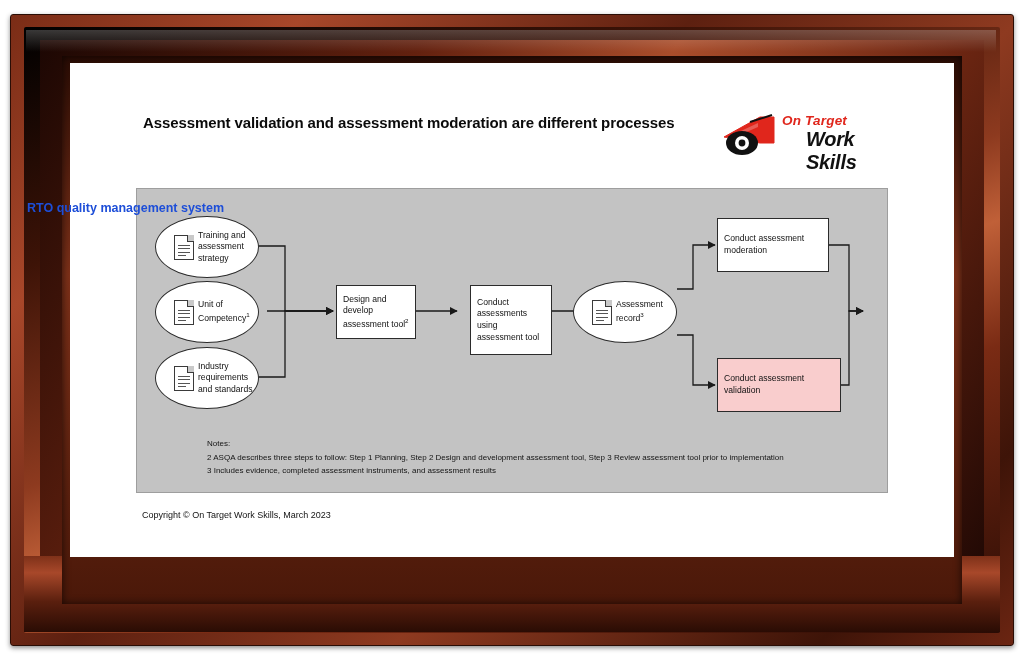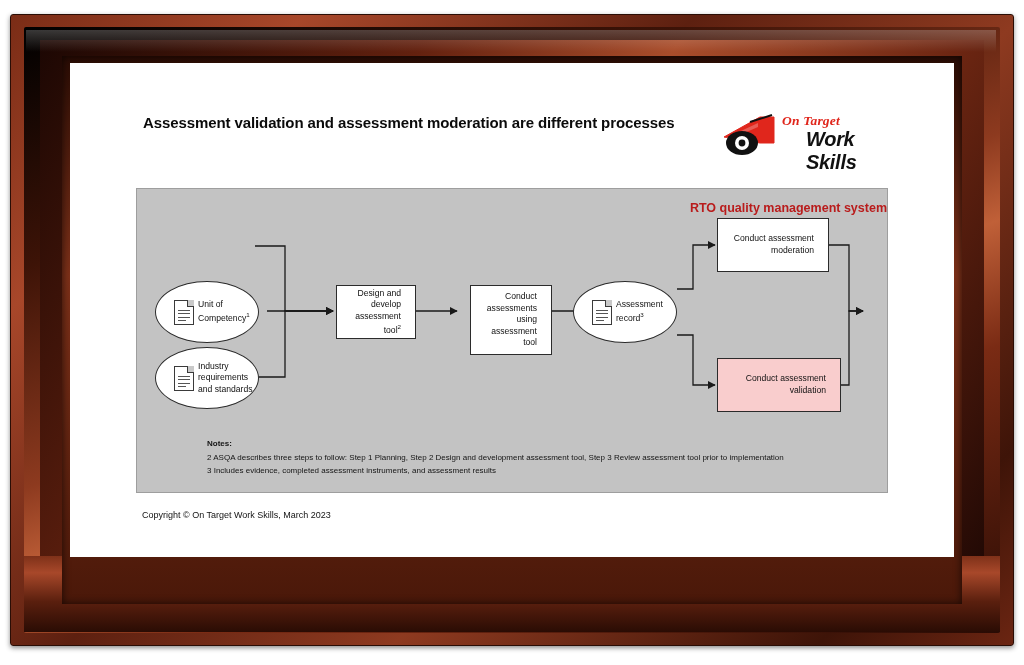--- a/index.html
+++ b/index.html
@@ -92,21 +92,20 @@
     width: 190px; height: 48px;
   }
   .logo-text-top {
     position: absolute;
     left: 62px; top: 0px;
     font-size: 13.5px;
     font-weight: bold;
     font-style: italic;
     color: #e0261c;
     letter-spacing: 0.2px;
-    font-family: Liberation Serif, serif;
   }
   .logo-text-bottom {
     position: absolute;
     left: 58px; top: 15px;
     font-size: 20px;
     font-weight: bold;
     font-style: italic;
     color: #111111;
     letter-spacing: -0.3px;
     margin-left: 28px;
@@ -117,39 +116,39 @@
     position: absolute;
     left: 66px; top: 125px;
     width: 752px; height: 305px;
     background: #c3c3c3;
     border: 1px solid #9e9e9e;
   }
   .panel-title {
     position: absolute;
     left: 0; top: 12px;
     width: 100%;
-    text-align: right;
+    text-align: left;
     font-size: 12.5px;
     font-weight: bold;
-    color: #b91c1c;
+    color: #1d4ed8;
   }
   .panel-title-inner { margin-left: -110px; display: inline-block; }
 
   
   .node {
     position: absolute;
     background: #ffffff;
     border: 1px solid #2b2b2b;
     display: flex;
     align-items: center;
     font-size: 8.6px;
     line-height: 1.35;
     color: #111111;
   }
-  .node.rect { justify-content: center; text-align: right; padding: 0 14px; }
+  .node.rect { justify-content: center; text-align: left; padding: 0 6px; }
   .node.oval { border-radius: 50%; }
   .node .label { display: block; }
   .node.oval .label { margin-left: 4px; }
   .node.pink { background: #f9cdcd; }
 
   
   .doc-icon {
     position: relative;
     flex: 0 0 auto;
     width: 20px; height: 25px;
@@ -180,21 +179,21 @@
 
   
   .notes {
     position: absolute;
     left: 70px; top: 248px;
     width: 670px;
     font-size: 8px;
     line-height: 1.7;
     color: #141414;
   }
-  .notes .nt-head { font-weight: bold; }
+  .notes .nt-head { font-weight: normal; }
 
   .copyright {
     position: absolute;
     left: 72px; top: 447px;
     font-size: 9px;
     color: #131313;
   }
 
   svg.wires { position: absolute; left: 0; top: 0; width: 752px; height: 305px; }
   sup { font-size: 6.2px; vertical-align: super; }
@@ -254,20 +253,31 @@
           <path d="M540,100 L556,100 L556,56 L578,56"></path>
 
           <path d="M540,146 L556,146 L556,196 L578,196"></path>
 
           <path d="M692,56 L712,56 L712,122 L726,122"></path>
 
           <path d="M692,196 L712,196 L712,122 L726,122"></path>
         </g>
       </svg>
 
+      <div class="node oval" style="left:18px; top:27px; width:104px; height:62px;">
+        <div class="doc-icon">
+          <div class="doc-lines">
+              <i></i>
+              <i></i>
+              <i></i>
+              <i></i>
+            </div>
+        </div>
+        <span class="label">Training and assessment strategy</span>
+      </div>
 
       <div class="node oval" style="left:18px; top:92px; width:104px; height:62px;">
         <div class="doc-icon">
           <div class="doc-lines">
               <i></i>
               <i></i>
               <i></i>
               <i></i>
             </div>
         </div>

